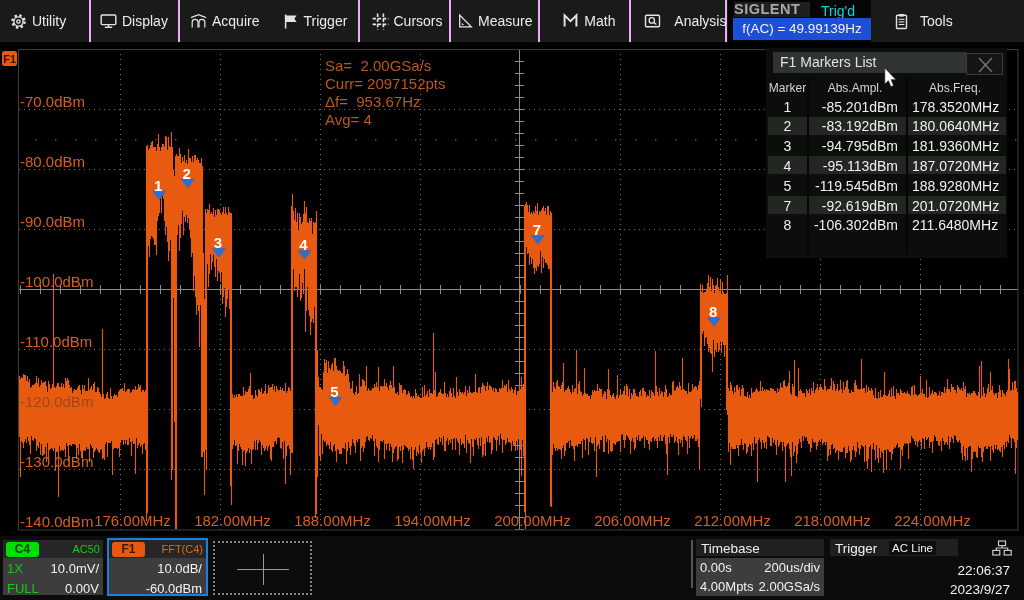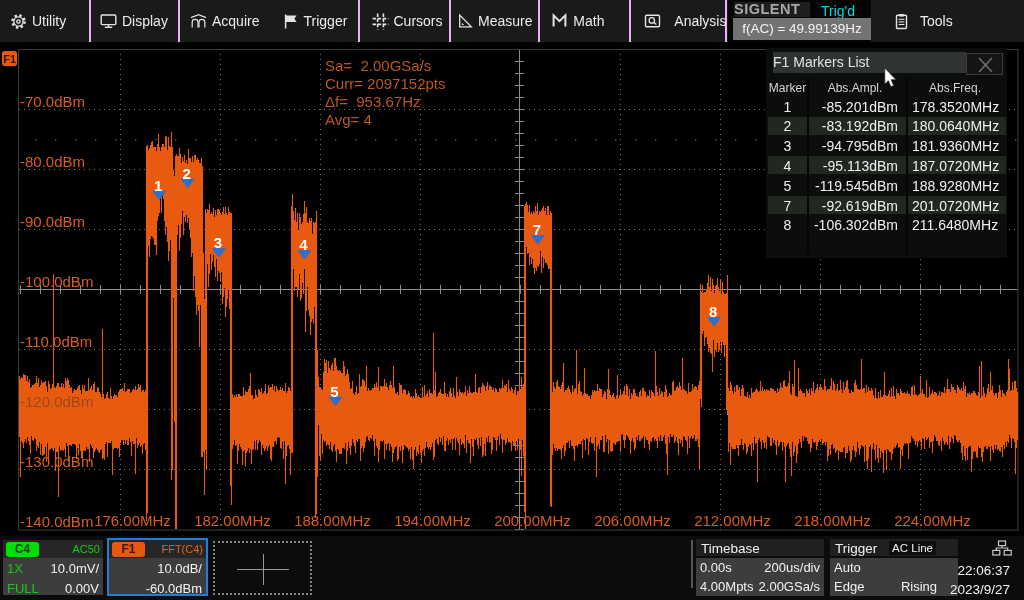--- a/index.html
+++ b/index.html
@@ -7,25 +7,25 @@
 #stage{position:relative;width:1024px;height:600px;background:#000;}
 #menubar{position:absolute;left:0;top:0;width:1024px;height:42px;background:#191b19;}
 .mi{position:absolute;top:0;height:42px;display:flex;align-items:center;justify-content:center;
  background:#191b19;border-right:2px solid #f0abfc;color:#ececec;font-size:14px;}
 .mi svg{flex:0 0 auto;}
 .mi span{margin-left:5px;}
 #sig{position:absolute;left:728px;top:0;width:143px;height:42px;background:#050505;}
 #siglogo{position:absolute;left:6px;top:2px;width:76px;height:15px;background:#1f1f1f;
  color:#a8a8a8;font-weight:bold;font-size:14.5px;letter-spacing:0.5px;text-align:left;line-height:15px;}
 #trigd{position:absolute;left:93px;top:3px;color:#00dcdc;font-size:14px;}
-#fac{position:absolute;left:5px;top:18px;width:138px;height:22px;background:#737373;
+#fac{position:absolute;left:5px;top:18px;width:138px;height:22px;background:#1d4ed8;
  color:#f2f2f2;font-size:13.5px;text-align:center;line-height:22px;}
 #mpanel{position:absolute;left:766px;top:48px;width:241px;height:210px;background:#0c0e0c;font-size:14px;}
 #mhead{position:absolute;left:7px;top:4px;width:193px;height:21px;background:#303430;color:#e2e2e2;
- font-size:14px;line-height:21px;}
+ font-size:14px;line-height:21px;padding-left:7px;}
 #mclose{position:absolute;left:200px;top:4.5px;width:37px;height:22px;background:#151515;
  border:1px solid #3a3a3a;color:#7a7a7a;font-size:14px;text-align:center;line-height:20px;}
 .mrow{position:absolute;left:2px;width:238px;height:18px;color:#f0f0f0;}
 .mrow .c1{position:absolute;left:0;width:39px;text-align:center;top:1.5px;}
 .mrow .c2{position:absolute;left:44px;width:86px;text-align:right;top:1.5px;}
 .mrow .c3{position:absolute;left:144px;width:86px;text-align:right;top:1.5px;}
 .mhdr{top:31px;color:#d5d5d5;font-size:12px;}
 .alt{background:#222722;}
 #mpanel .mrow:nth-of-type(1){top:31px;background:none;}
 #mpanel .mrow.r0{top:49.0px;}#mpanel .mrow.r1{top:68.8px;}#mpanel .mrow.r2{top:88.6px;}#mpanel .mrow.r3{top:108.4px;}#mpanel .mrow.r4{top:128.2px;}#mpanel .mrow.r5{top:148.0px;}#mpanel .mrow.r6{top:167.8px;}
@@ -313,21 +313,21 @@
         </svg>
         <span>Cursors</span>
       </div>
       <div class="mi" style="left:452px;width:88.29999999999995px;justify-content:flex-start;padding-left:5px;">
         <svg width="16" height="16" viewBox="0 0 16 16">
           <path d="M2.7 2 L2.7 13.8 L14.3 13.8 Z" fill="none" stroke="#e3e3e3" stroke-width="1.3"></path>
           <path d="M4.8 9.7 L4.8 12 L7.2 12 Z" fill="#e3e3e3"></path>
         </svg>
         <span>Measure</span>
       </div>
-      <div class="mi" style="left:541.3px;width:90.0px;justify-content:flex-start;padding-left:10px;">
+      <div class="mi" style="left:541.3px;width:90.0px;justify-content:flex-start;padding-left:21px;">
         <svg width="17" height="16" viewBox="0 0 17 16">
           <path d="M2.6 13.6 V2.4 L8.5 8.2 L14.4 2.4 V13.6" fill="none" stroke="#e3e3e3" stroke-width="2"></path>
         </svg>
         <span>Math</span>
       </div>
       <div class="mi" style="left:632.3px;width:94.70000000000005px;justify-content:flex-start;padding-left:12px;gap:8px;">
         <svg width="17" height="16" viewBox="0 0 17 16">
           <rect x="1.5" y="2.2" width="14" height="11.6" rx="1.2" stroke="#e3e3e3" fill="none" stroke-width="1.4"></rect>
           <circle cx="7.8" cy="7.4" r="2.7" fill="none" stroke="#e3e3e3" stroke-width="1.3"></circle>
           <line x1="9.7" y1="9.3" x2="12.3" y2="11.6" stroke="#e3e3e3" stroke-width="1.3"></line>
@@ -453,30 +453,20 @@
             <span>4.00Mpts</span>
             <span>2.00GSa/s</span>
           </div>
         </div>
       </div>
       <div class="ibox" style="left:830px;width:128px;">
         <div class="ihead">
           <span>Trigger</span>
           <span class="acline">AC Line</span>
         </div>
-        <div class="ival">
-          <div class="irow tr">
-            <span>Auto</span>
-            <span></span>
-          </div>
-          <div class="irow tr">
-            <span>Edge</span>
-            <span>Rising</span>
-          </div>
-        </div>
       </div>
       <div id="netic"><svg width="20" height="16" viewBox="0 0 20 16">
           <g fill="none" stroke="#c9c9c9" stroke-width="1.2">
             <rect x="6.5" y="1" width="7" height="4.6"></rect>
             <rect x="0.8" y="10.4" width="7" height="4.6"></rect>
             <rect x="12.2" y="10.4" width="7" height="4.6"></rect>
             <path d="M10 5.6 V8 M4.3 10.4 V8 H15.7 V10.4"></path>
           </g>
         </svg></div>
       <div id="clk">22:06:37</div>

